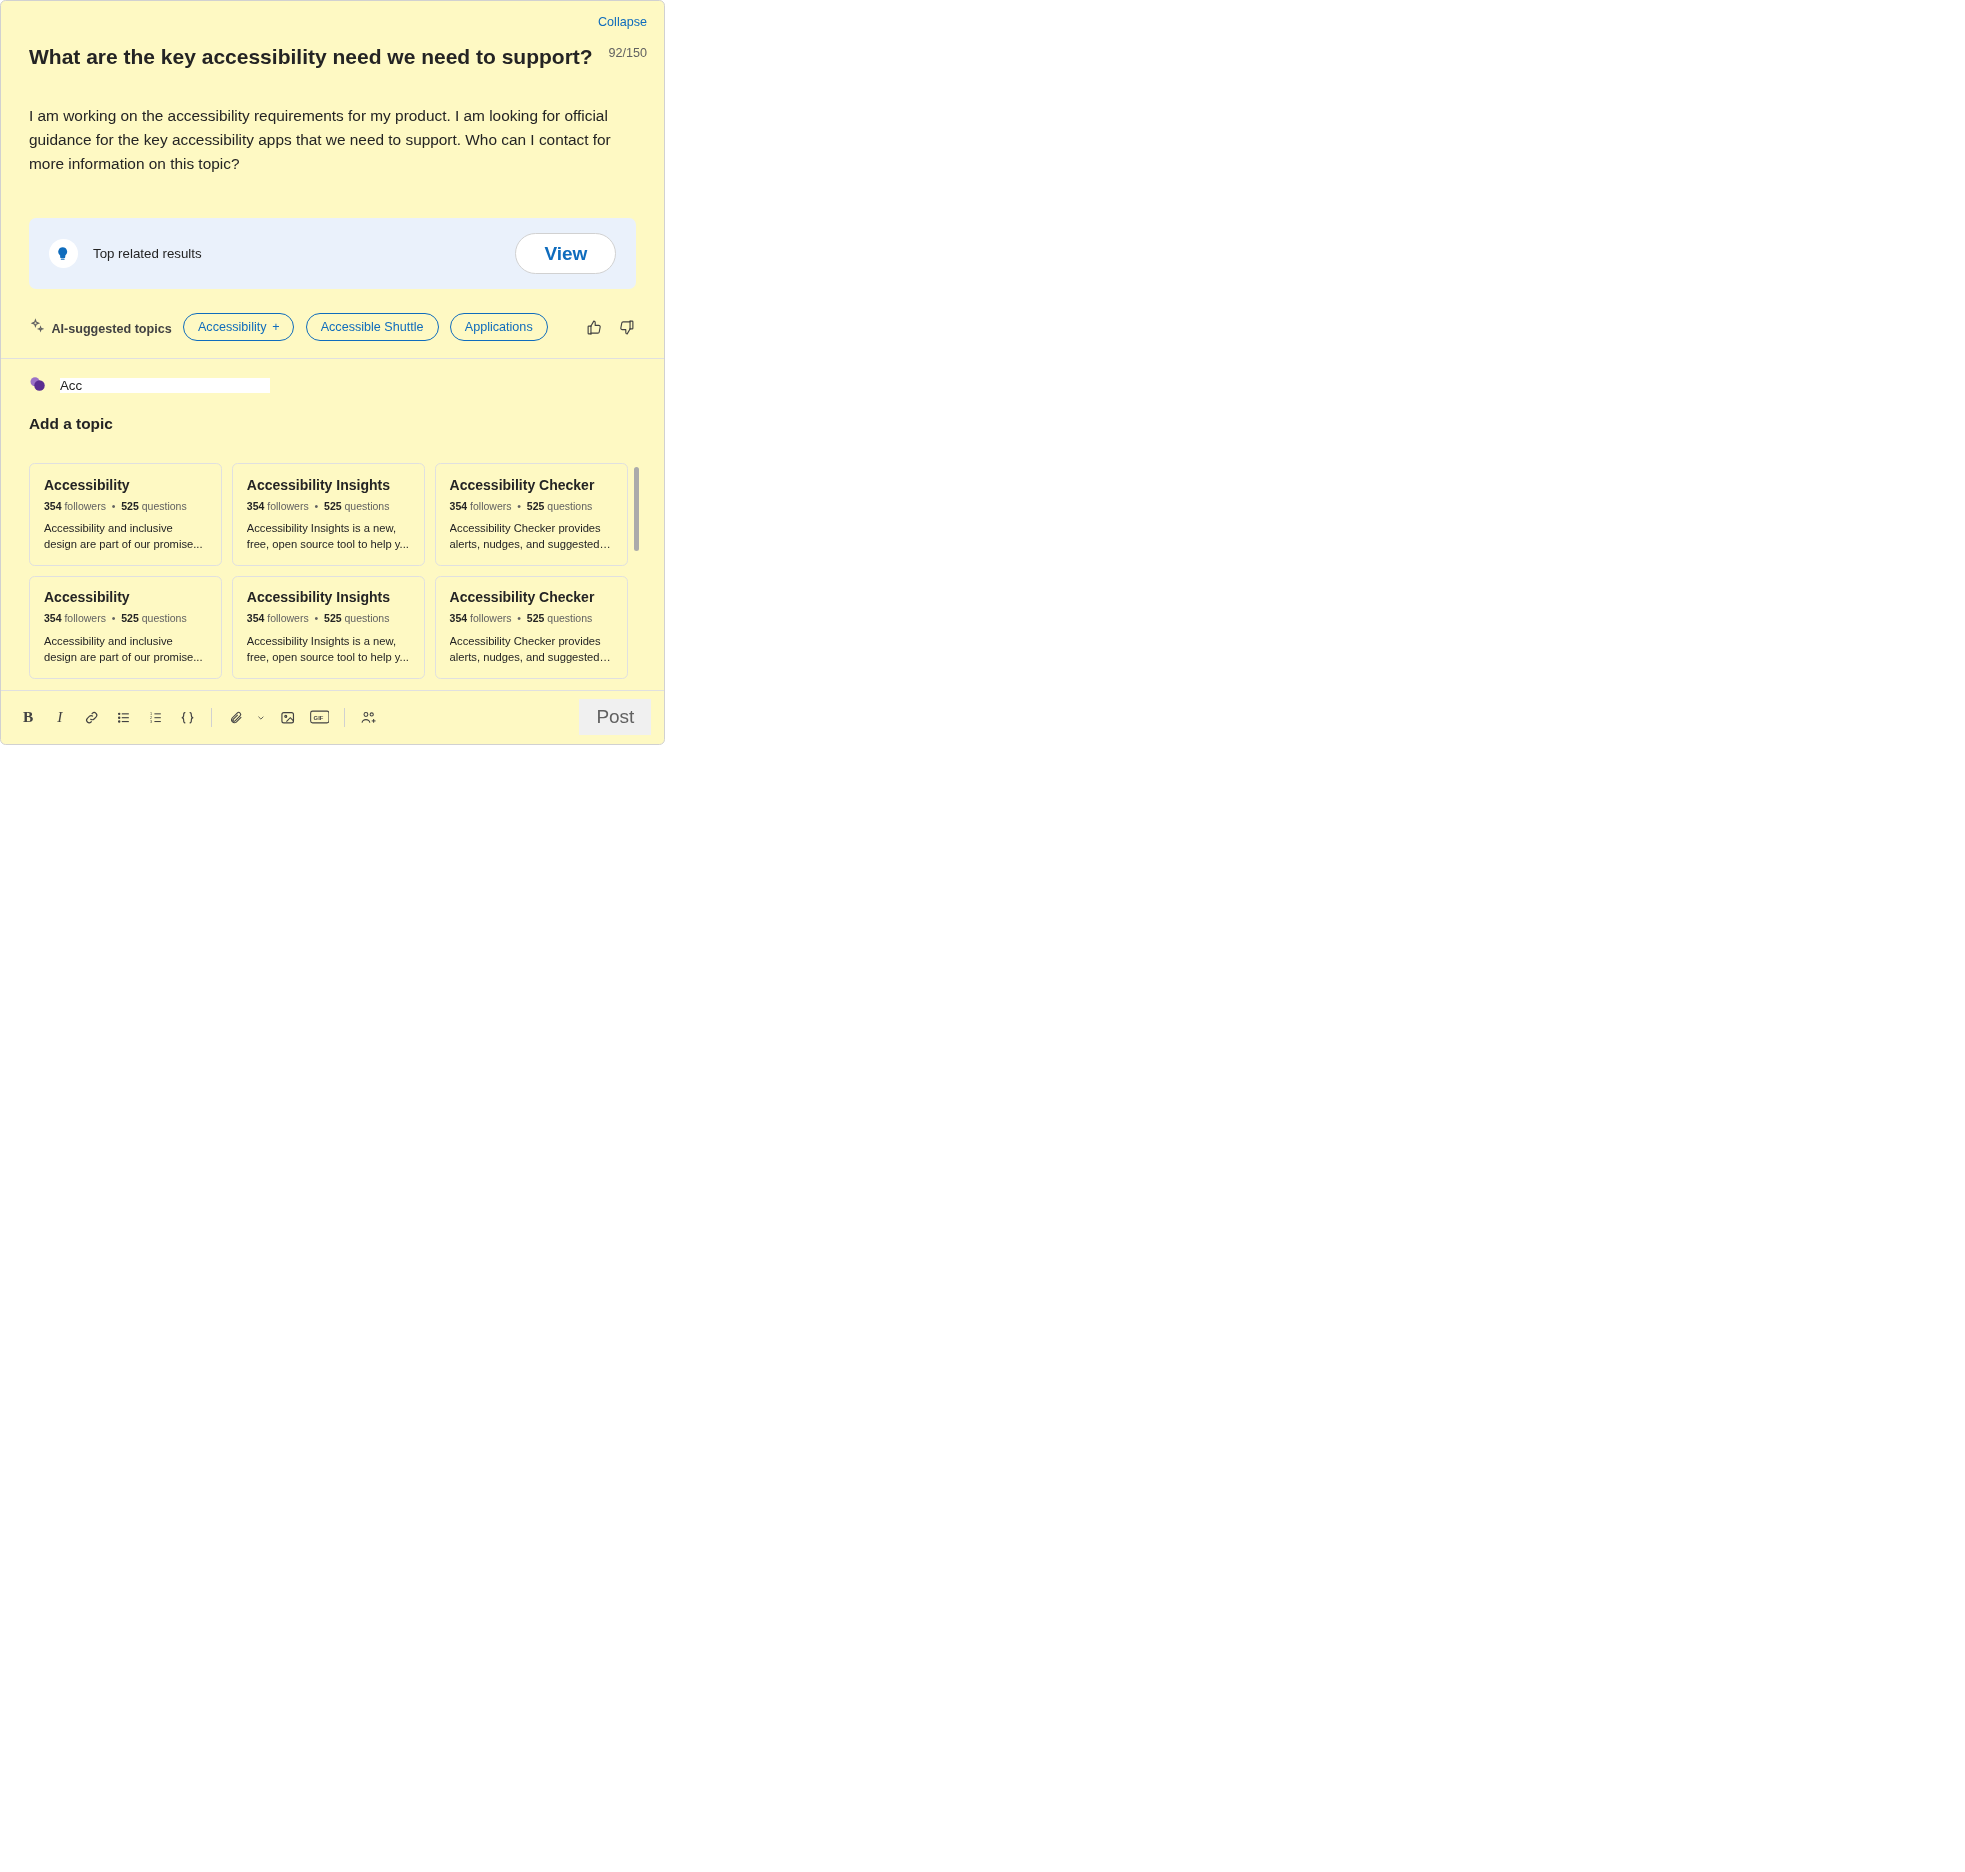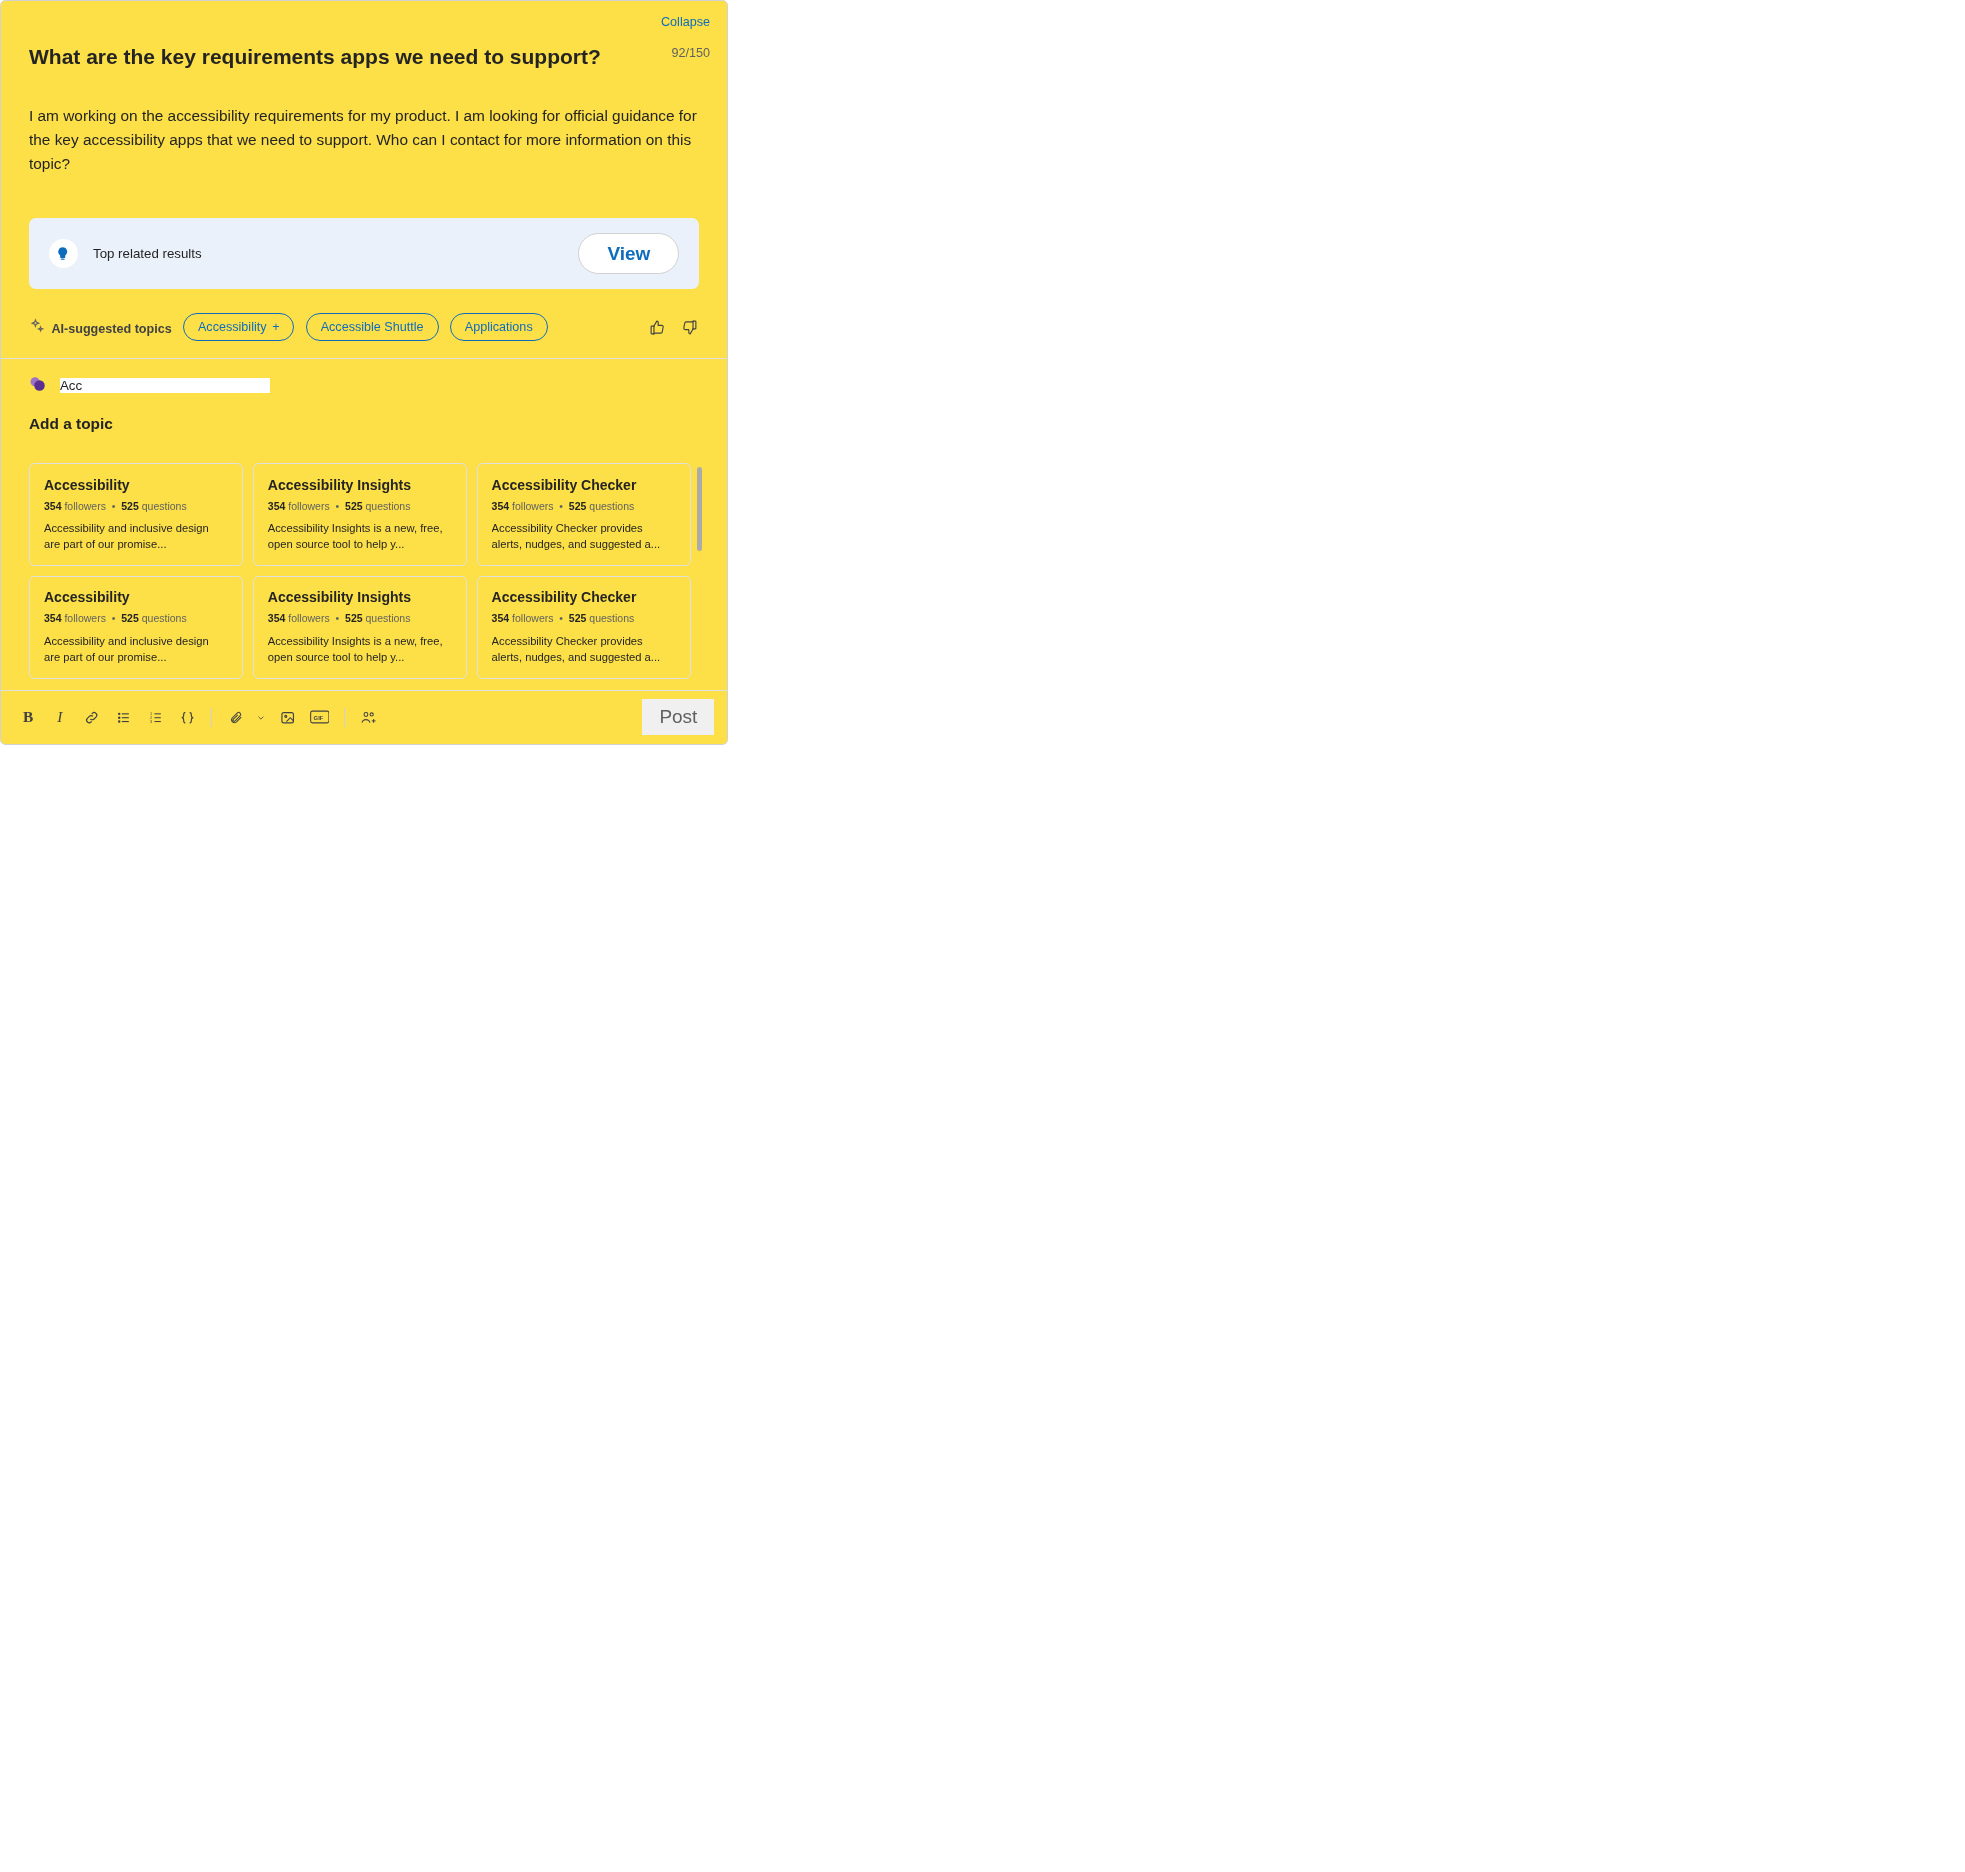--- a/index.html
+++ b/index.html
@@ -3,25 +3,25 @@
   <meta charset="utf-8">
   <style>
     * { box-sizing: border-box; margin: 0; padding: 0; }
     body {
       font-family: "Segoe UI", -apple-system, BlinkMacSystemFont, sans-serif;
       color: #242424;
       background: #fff;
       font-size: 9.8px;
     }
     .container {
-      width: 728px;
+      width: 665px;
       margin: 0;
       border: 0.7px solid #d1d1d1;
       border-radius: 5.6px;
-      background: #fde047;
+      background: #fef9c3;
       position: relative;
     }
     .collapse-link {
       position: absolute;
       top: 14px;
       right: 17px;
       color: #0f6cbd;
       font-size: 12.6px;
       cursor: pointer;
     }
@@ -225,21 +225,21 @@
   </style>
 </head>
 <body>
 
 <div class="container">
 
   <span class="collapse-link">Collapse</span>
   <span class="char-counter">92/150</span>
 
   <div class="content-area">
-    <h1 class="title">What are the key requirements apps we need to support?</h1>
+    <h1 class="title">What are the key accessibility need we need to support?</h1>
     <p class="body-text">I am working on the accessibility requirements for my product. I am looking for official guidance for the key accessibility apps that we need to support. Who can I contact for more information on this topic?</p>
 
     <div class="top-related">
       <div class="top-related-left">
         <div class="bulb-circle">
           <svg class="bulb-icon" width="15.4" height="15.4" viewBox="0 0 24 24" fill="currentColor">
             <path d="M12 2a7 7 0 0 0-4 12.7V17a2 2 0 0 0 2 2h4a2 2 0 0 0 2-2v-2.3A7 7 0 0 0 12 2z"></path>
             <rect x="9" y="20" width="6" height="1.6" rx="0.8"></rect>
           </svg>
         </div>

